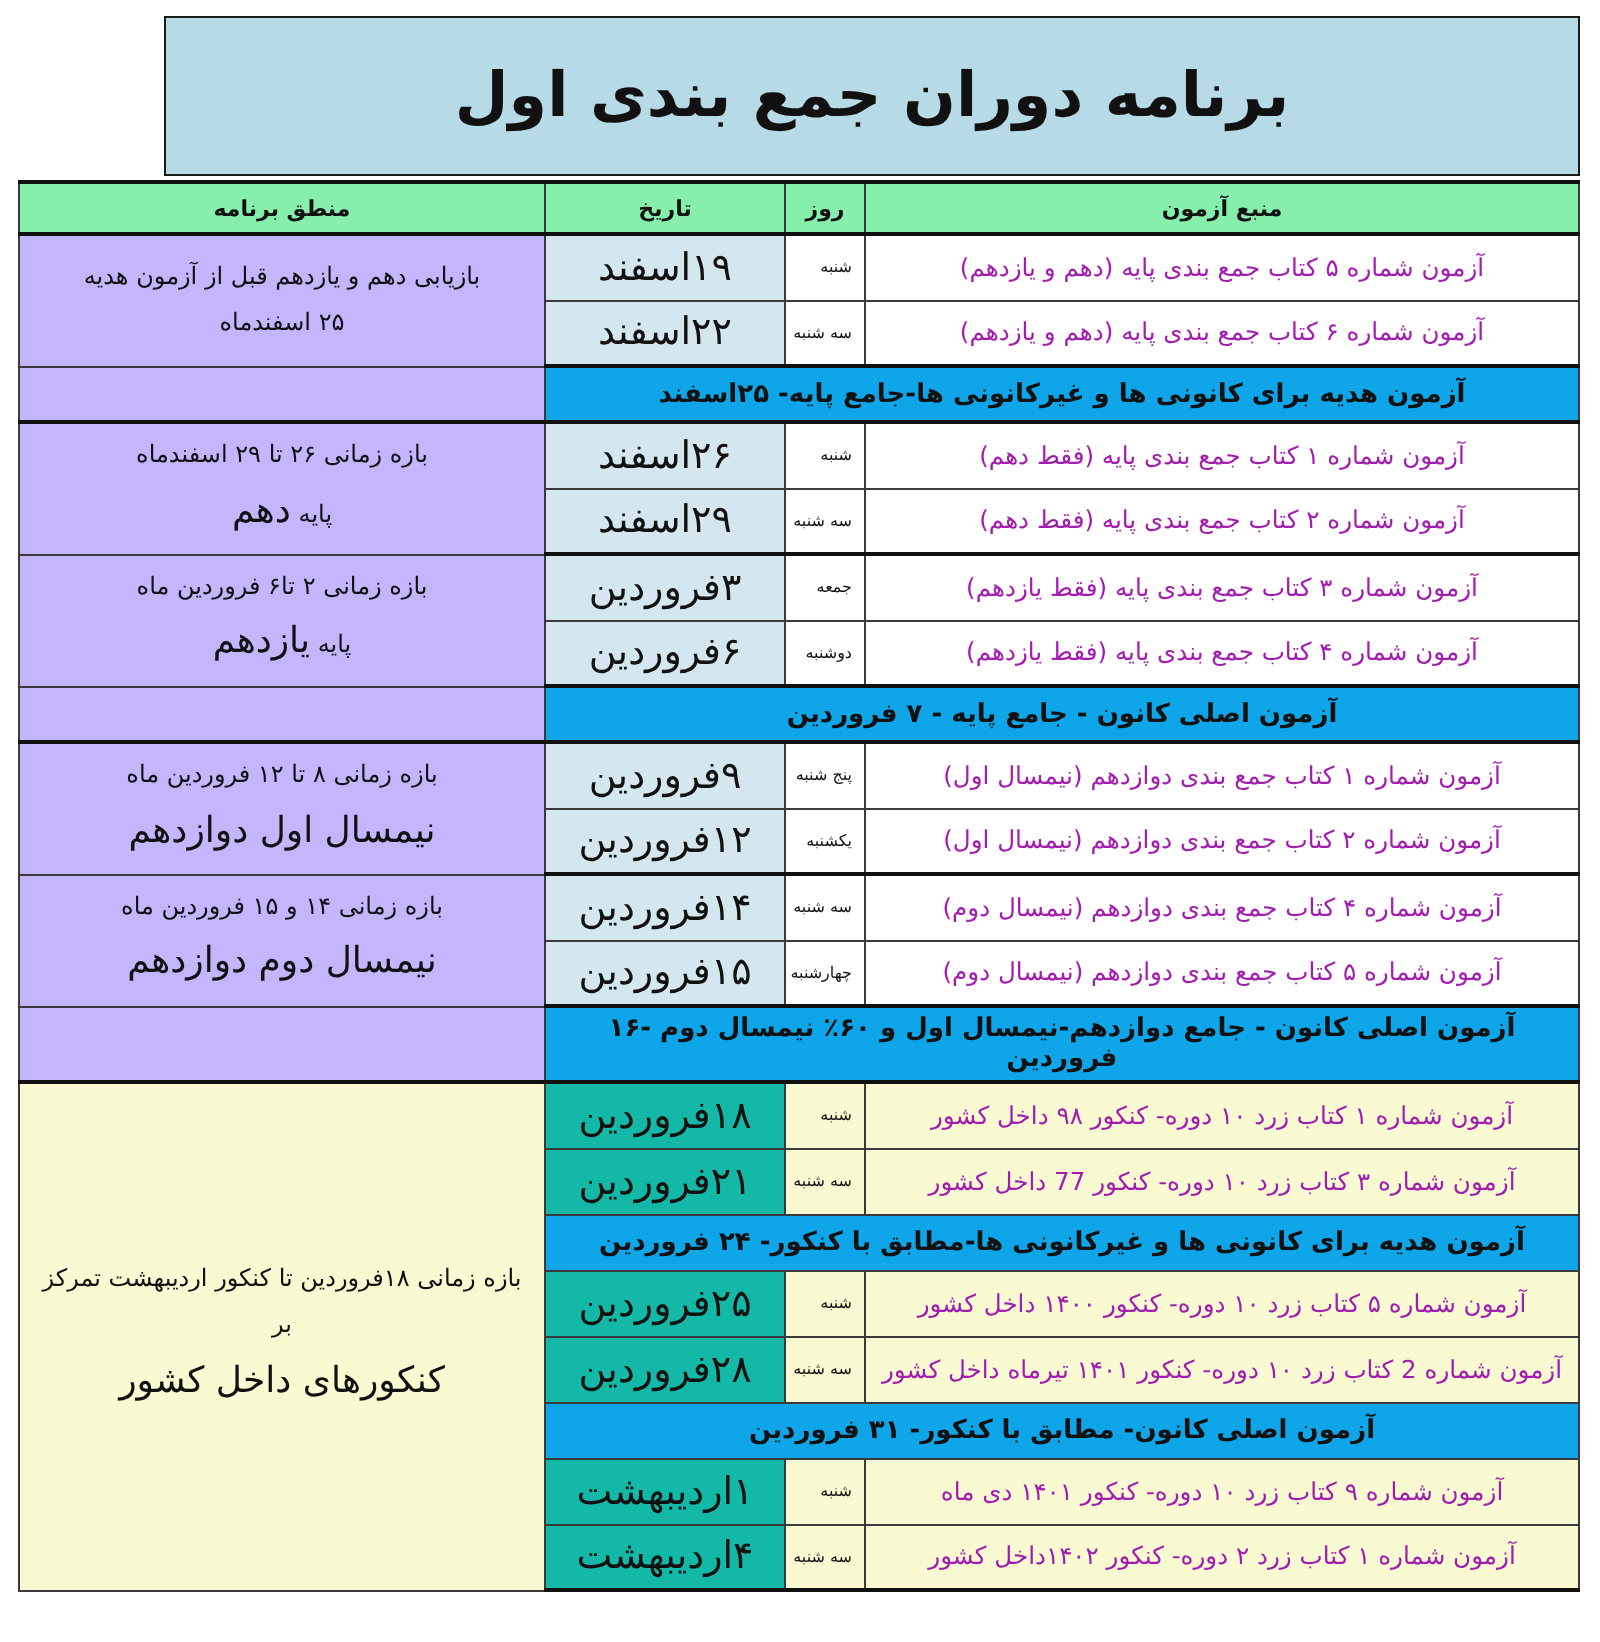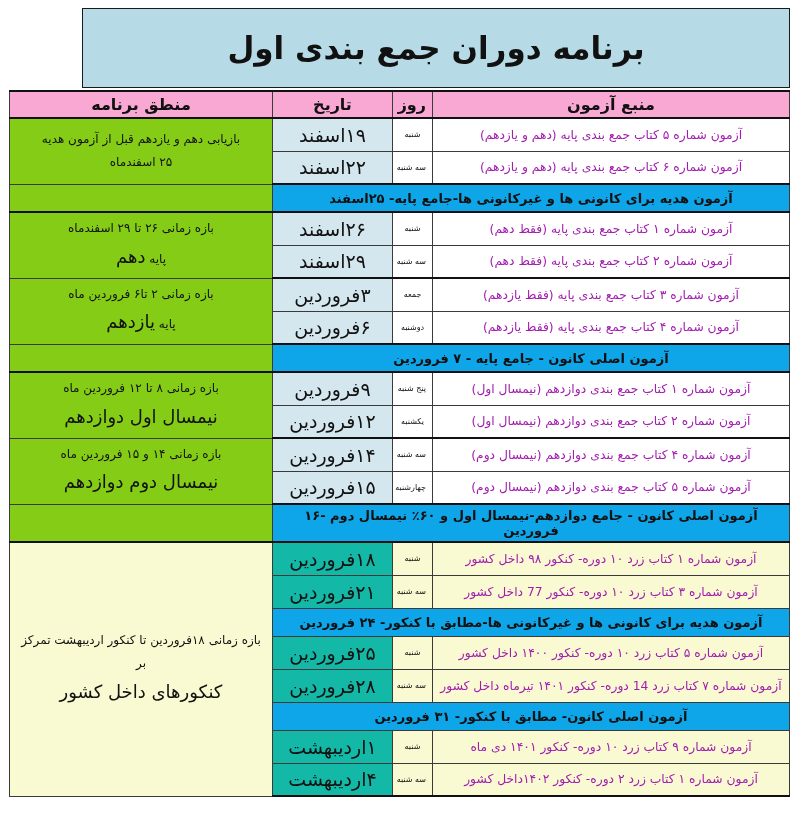--- a/index.html
+++ b/index.html
@@ -55,58 +55,57 @@
   }
 
   
   col.c-source { width: 357px; }
   col.c-day    { width: 40px; }
   col.c-date   { width: 120px; }
   col.c-logic  { width: 263px; }
 
   
   tr.head th {
-    background: #f9a8d4;
-    font-size: 16px;
+    background: #86efac;
+    font-size: 11px;
     font-weight: bold;
     color: #111;
     text-align: center;
     height: 26px;
     border-top: 2px solid #111;
     border-bottom: 2px solid #111;
   }
 
   
   td.source {
     font-size: 12.3px;
     text-align: center;
     color: #a21caf;
     height: 33px;
     background: #ffffff;
     white-space: nowrap;
   }
   td.day {
     font-size: 8px;
-    text-align: center;
     color: #111;
     background: #ffffff;
     white-space: nowrap;
   }
   td.date {
     font-size: 19px;
     text-align: center;
     color: #111;
     background: #d4e7ee;
     white-space: nowrap;
   }
   td.logic {
     font-size: 12px;
     text-align: center;
     color: #111;
-    background: #84cc16;
+    background: #c4b5fd;
     line-height: 1.9;
   }
   td.logic .grade {
     font-weight: normal;
     font-size: 18px;
   }
 
   
   tr.yellow td.source,
   tr.yellow td.day,
@@ -271,21 +270,21 @@
       <tr>
         <td class="sep" colspan="3">آزمون هدیه برای کانونی ها و غیرکانونی ها-مطابق با کنکور- ۲۴ فروردین</td>
       </tr>
 
       <tr class="yellow">
         <td class="source">آزمون شماره ۵ کتاب زرد ۱۰ دوره- کنکور ۱۴۰۰ داخل کشور</td>
         <td class="day">شنبه</td>
         <td class="date">۲۵فروردین</td>
       </tr>
       <tr class="yellow">
-        <td class="source">آزمون شماره ۷ کتاب زرد 14 دوره- کنکور ۱۴۰۱ تیرماه داخل کشور</td>
+        <td class="source">آزمون شماره 2 کتاب زرد ۱۰ دوره- کنکور ۱۴۰۱ تیرماه داخل کشور</td>
         <td class="day">سه شنبه</td>
         <td class="date">۲۸فروردین</td>
       </tr>
 
       <tr>
         <td class="sep" colspan="3">آزمون اصلی کانون- مطابق با کنکور- ۳۱ فروردین</td>
       </tr>
 
       <tr class="yellow">
         <td class="source">آزمون شماره ۹ کتاب زرد ۱۰ دوره- کنکور ۱۴۰۱ دی ماه</td>

